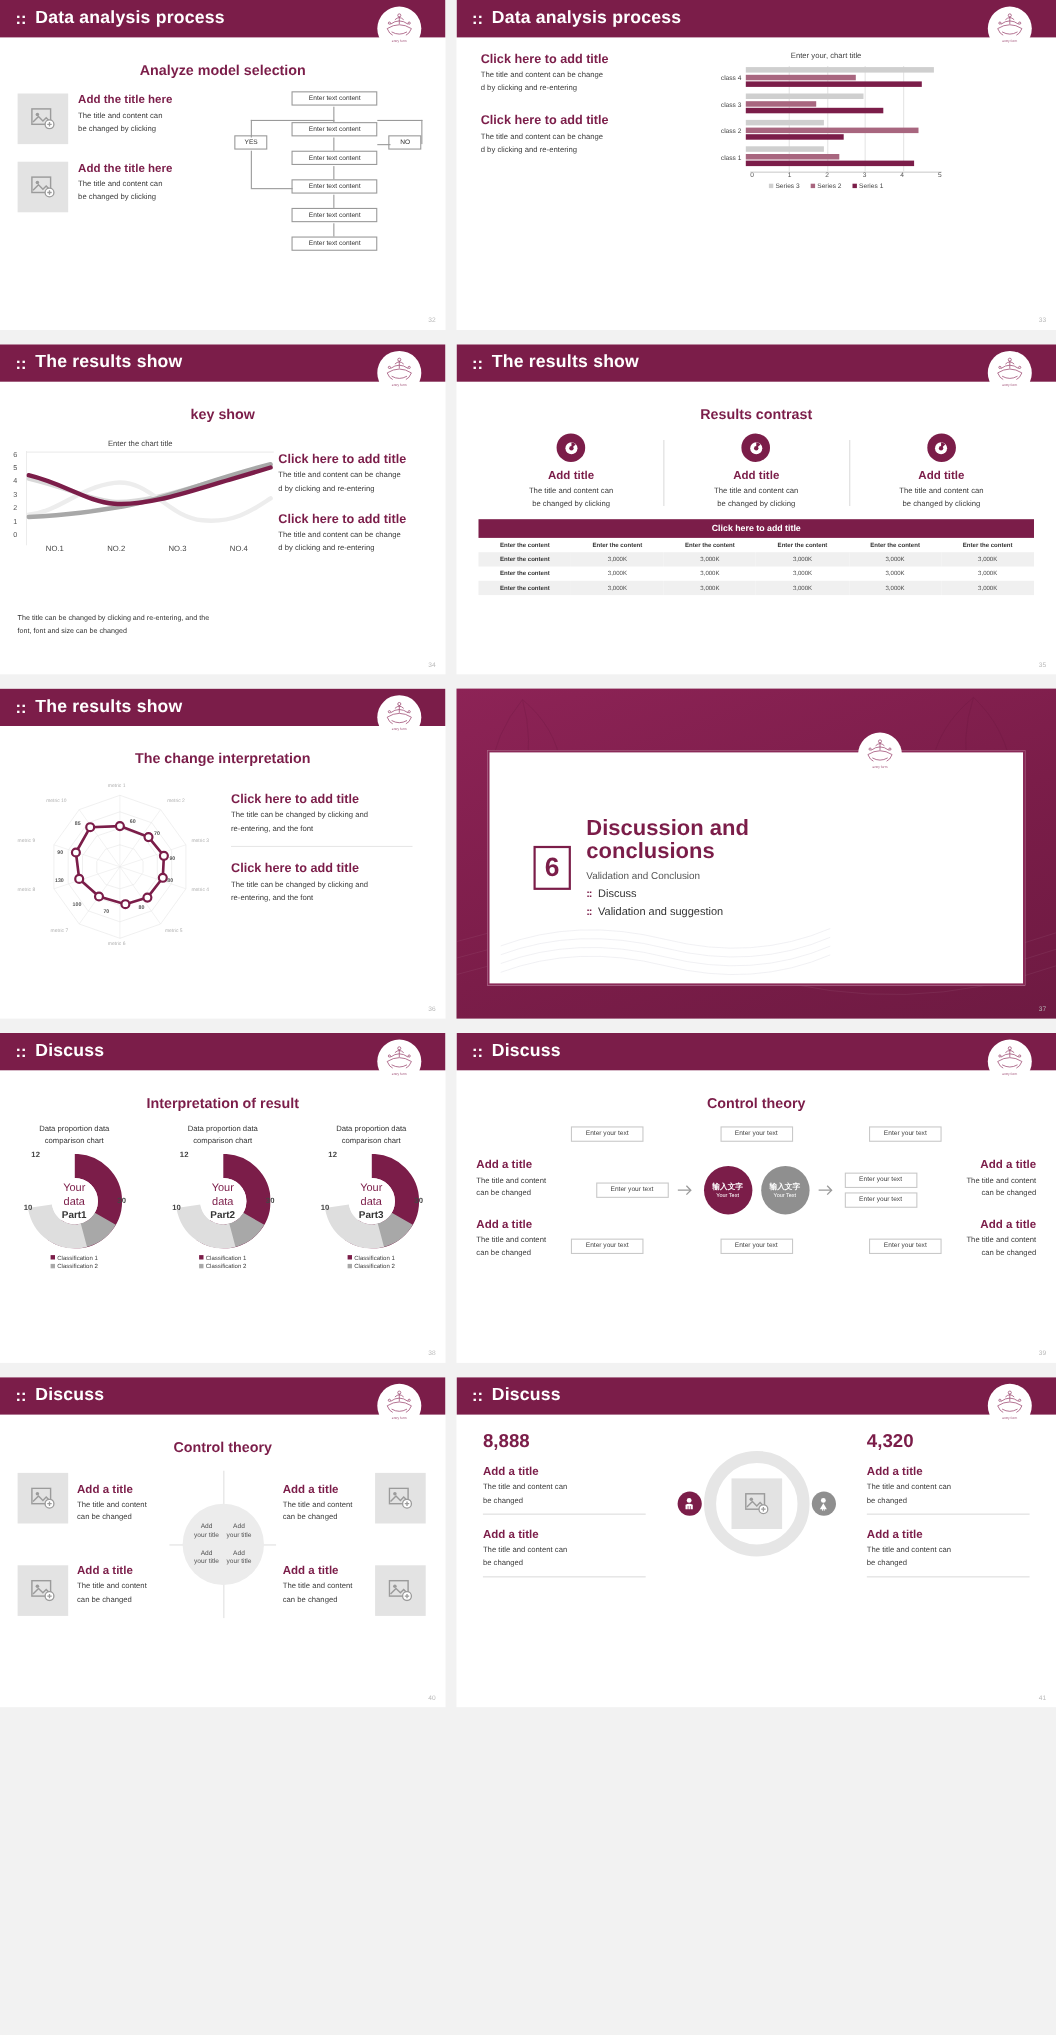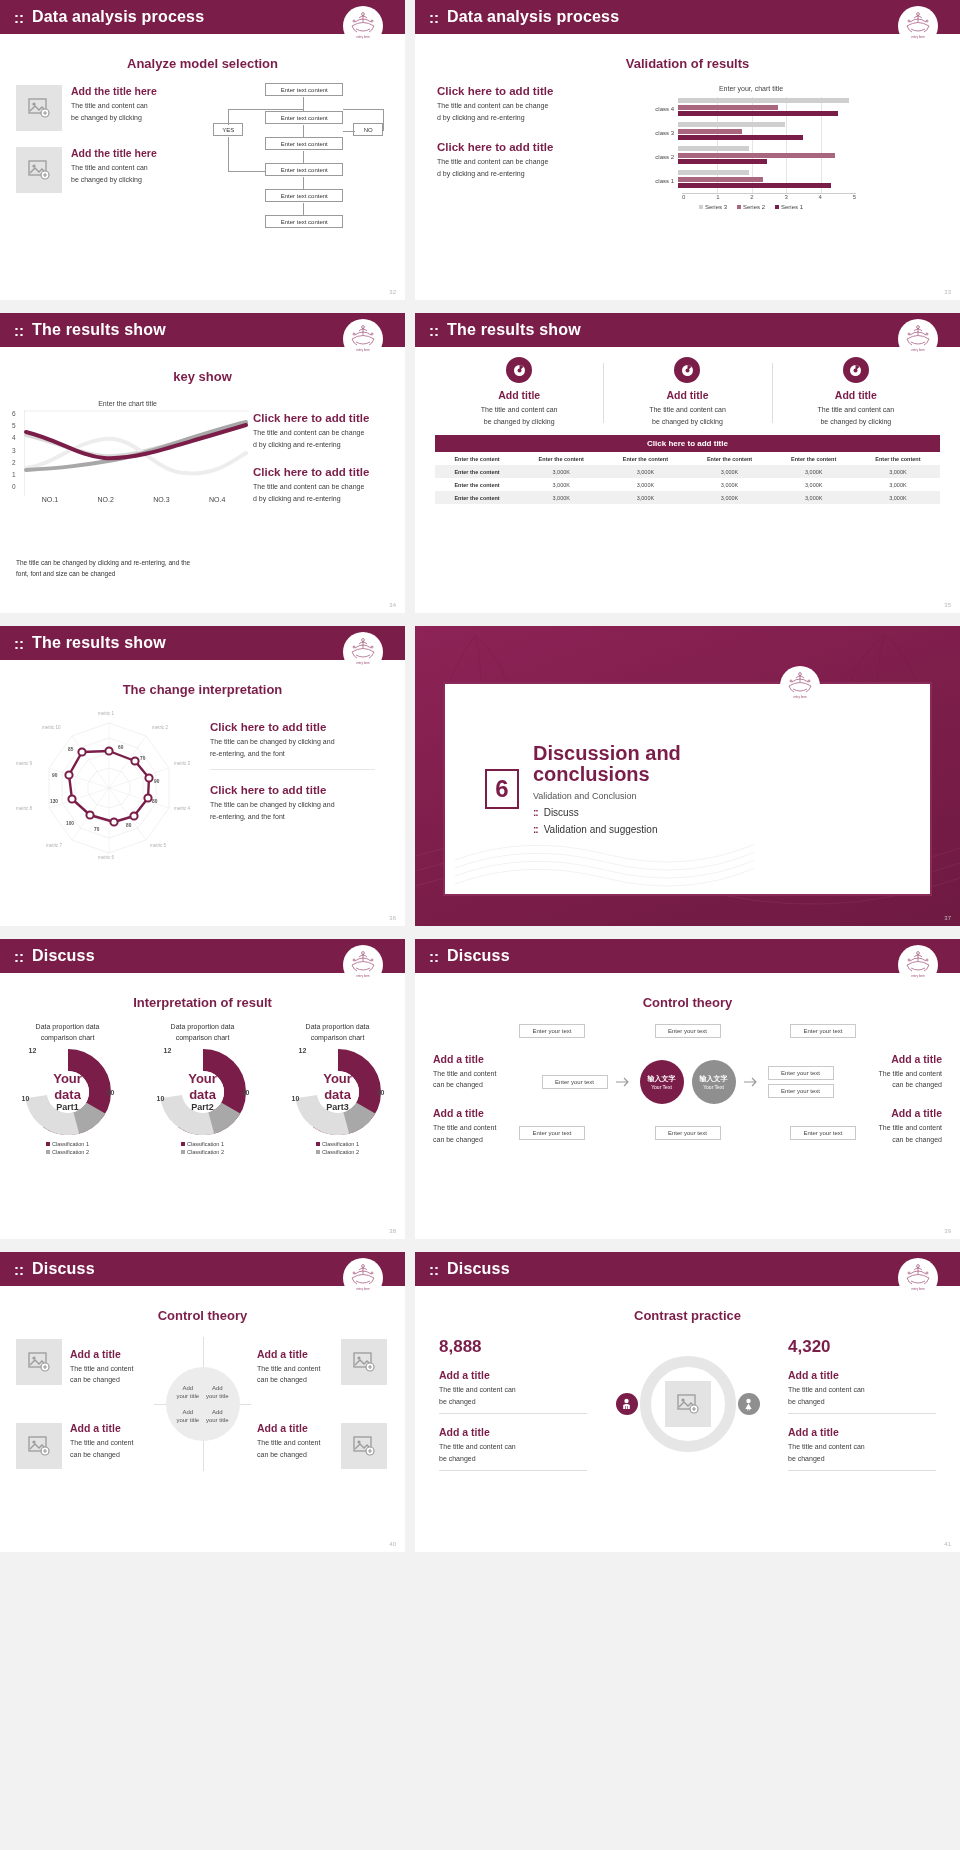--- a/index.html
+++ b/index.html
@@ -141,21 +141,21 @@
   .bullet{ color:#333; font-size:10px; margin-top:6px;}
   .bullet b{ color:#7b1d49; margin-right:6px; letter-spacing:-1px;}
 
   
   .donuts{ display:flex; justify-content:space-around; margin-top:12px;}
   .dcol{ width:118px; text-align:center;}
   .dcap{ font-size:7px; color:#333; line-height:1.5; margin-bottom:6px;}
   .dnut{ position:relative; width:86px; height:86px; margin:0 auto;}
   .dcenter{ position:absolute; inset:22px; background:#fff; border-radius:50%;
             display:flex;flex-direction:column;align-items:center;justify-content:center;}
-  .dc1{ font-size:13px; font-weight:bold; color:#7b1d49; line-height:1.2;}
+  .dc1{ font-size:10px; font-weight:normal; color:#7b1d49; line-height:1.2;}
   .dc2{ font-size:9px; font-weight:bold; color:#333; line-height:1.2;}
   .dnum{ position:absolute; font-size:7px; font-weight:bold; color:#444;}
   .dleg{ font-size:5.5px; color:#444; text-align:left; display:inline-block; margin-top:5px; line-height:1.5;}
 
   
   .pbox{ border:1px solid #c9c9c9; background:#fff; font-size:6px; color:#444;
          text-align:center; padding:3px 0; width:66px;}
   .circ{ width:44px;height:44px;border-radius:50%;display:flex;flex-direction:column;
          align-items:center;justify-content:center;color:#fff;}
   .circ b{ font-size:7px; } .circ i{ font-size:5px; font-style:normal; }
@@ -267,21 +267,20 @@
           <g fill="none" stroke="#9d4a72" stroke-width="0.7">
         <path d="M17 4 l0 7 M13 7 q4 -4 8 0 M9 11 q8 -6 16 0 M6 15 q11 -7 22 0 M6 15 q2 5 5 6 M28 15 q-2 5 -5 6"></path>
         <circle cx="17" cy="3" r="1.4"></circle>
             <circle cx="8" cy="10" r="1"></circle>
             <circle cx="26" cy="10" r="1"></circle>
         <path d="M10 18 q7 4 14 0"></path>
           </g>
         <text x="17" y="27" font-size="3" fill="#9d4a72" text-anchor="middle" font-family="sans-serif">entry form</text>
       </svg>
     </div>
-    <div class="sh2">Validation of results</div>
     <div class="body" style="display:flex; gap:14px; margin-top:14px; padding:0 22px;">
       <div style="width:195px;">
         <div style="margin-bottom:18px;">
           <div class="tt2">Click here to add title</div>
           <div class="bt" style="white-space:pre-line">The title and content can be change
 d by clicking and re-entering</div>
         </div>
         <div>
           <div class="tt2">Click here to add title</div>
           <div class="bt" style="white-space:pre-line">The title and content can be change
@@ -423,20 +422,21 @@
           <g fill="none" stroke="#9d4a72" stroke-width="0.7">
         <path d="M17 4 l0 7 M13 7 q4 -4 8 0 M9 11 q8 -6 16 0 M6 15 q11 -7 22 0 M6 15 q2 5 5 6 M28 15 q-2 5 -5 6"></path>
         <circle cx="17" cy="3" r="1.4"></circle>
             <circle cx="8" cy="10" r="1"></circle>
             <circle cx="26" cy="10" r="1"></circle>
         <path d="M10 18 q7 4 14 0"></path>
           </g>
         <text x="17" y="27" font-size="3" fill="#9d4a72" text-anchor="middle" font-family="sans-serif">entry form</text>
       </svg>
     </div>
+    <div class="sh2">Results contrast</div>
     <div class="body" style="padding:0 20px;">
       <div class="badges">
         <div class="badge">
           <div class="pieicon">
             <svg width="13" height="13" viewBox="0 0 13 13">
                 <circle cx="6.5" cy="6.5" r="5.5" fill="#fff"></circle>
                 <path d="M6.5 6.5 L6.5 1 A5.5 5.5 0 0 1 10.4 3.1 Z" fill="#7b1d49"></path>
                 <circle cx="6.5" cy="6.5" r="2" fill="#7b1d49"></circle>
               </svg>
           </div>
@@ -923,21 +923,20 @@
           <g fill="none" stroke="#9d4a72" stroke-width="0.7">
         <path d="M17 4 l0 7 M13 7 q4 -4 8 0 M9 11 q8 -6 16 0 M6 15 q11 -7 22 0 M6 15 q2 5 5 6 M28 15 q-2 5 -5 6"></path>
         <circle cx="17" cy="3" r="1.4"></circle>
             <circle cx="8" cy="10" r="1"></circle>
             <circle cx="26" cy="10" r="1"></circle>
         <path d="M10 18 q7 4 14 0"></path>
           </g>
         <text x="17" y="27" font-size="3" fill="#9d4a72" text-anchor="middle" font-family="sans-serif">entry form</text>
       </svg>
     </div>
-    <div class="sh2">Contrast practice</div>
     <div style="display:flex;align-items:center;padding:0 24px;margin-top:14px;gap:10px;">
       <div style="width:148px;">
         <div class="bignum">8,888</div>
         <div style="margin-top:12px;">
           <div class="tt">Add a title</div>
           <div class="bt" style="white-space:pre-line">The title and content can
 be changed</div>
           <div class="uline"></div>
         </div>
         <div style="margin-top:12px;">

